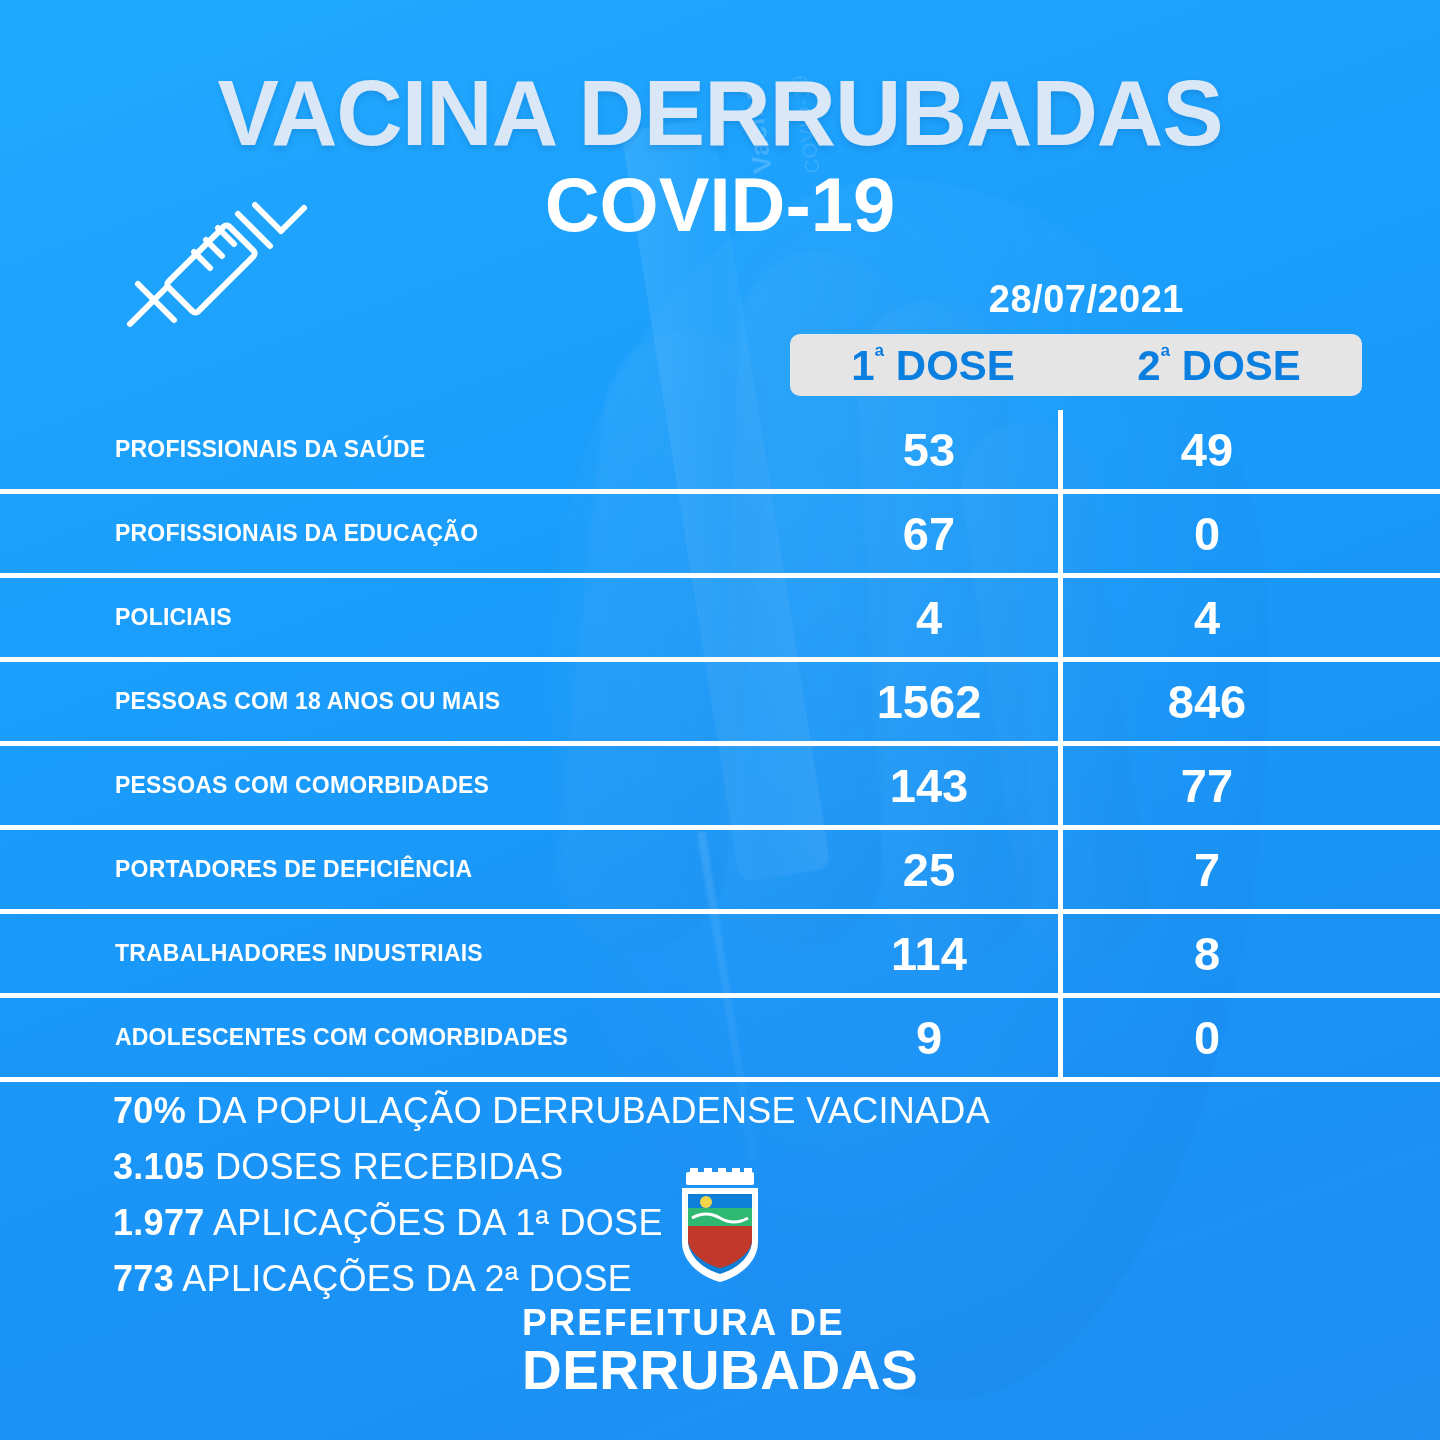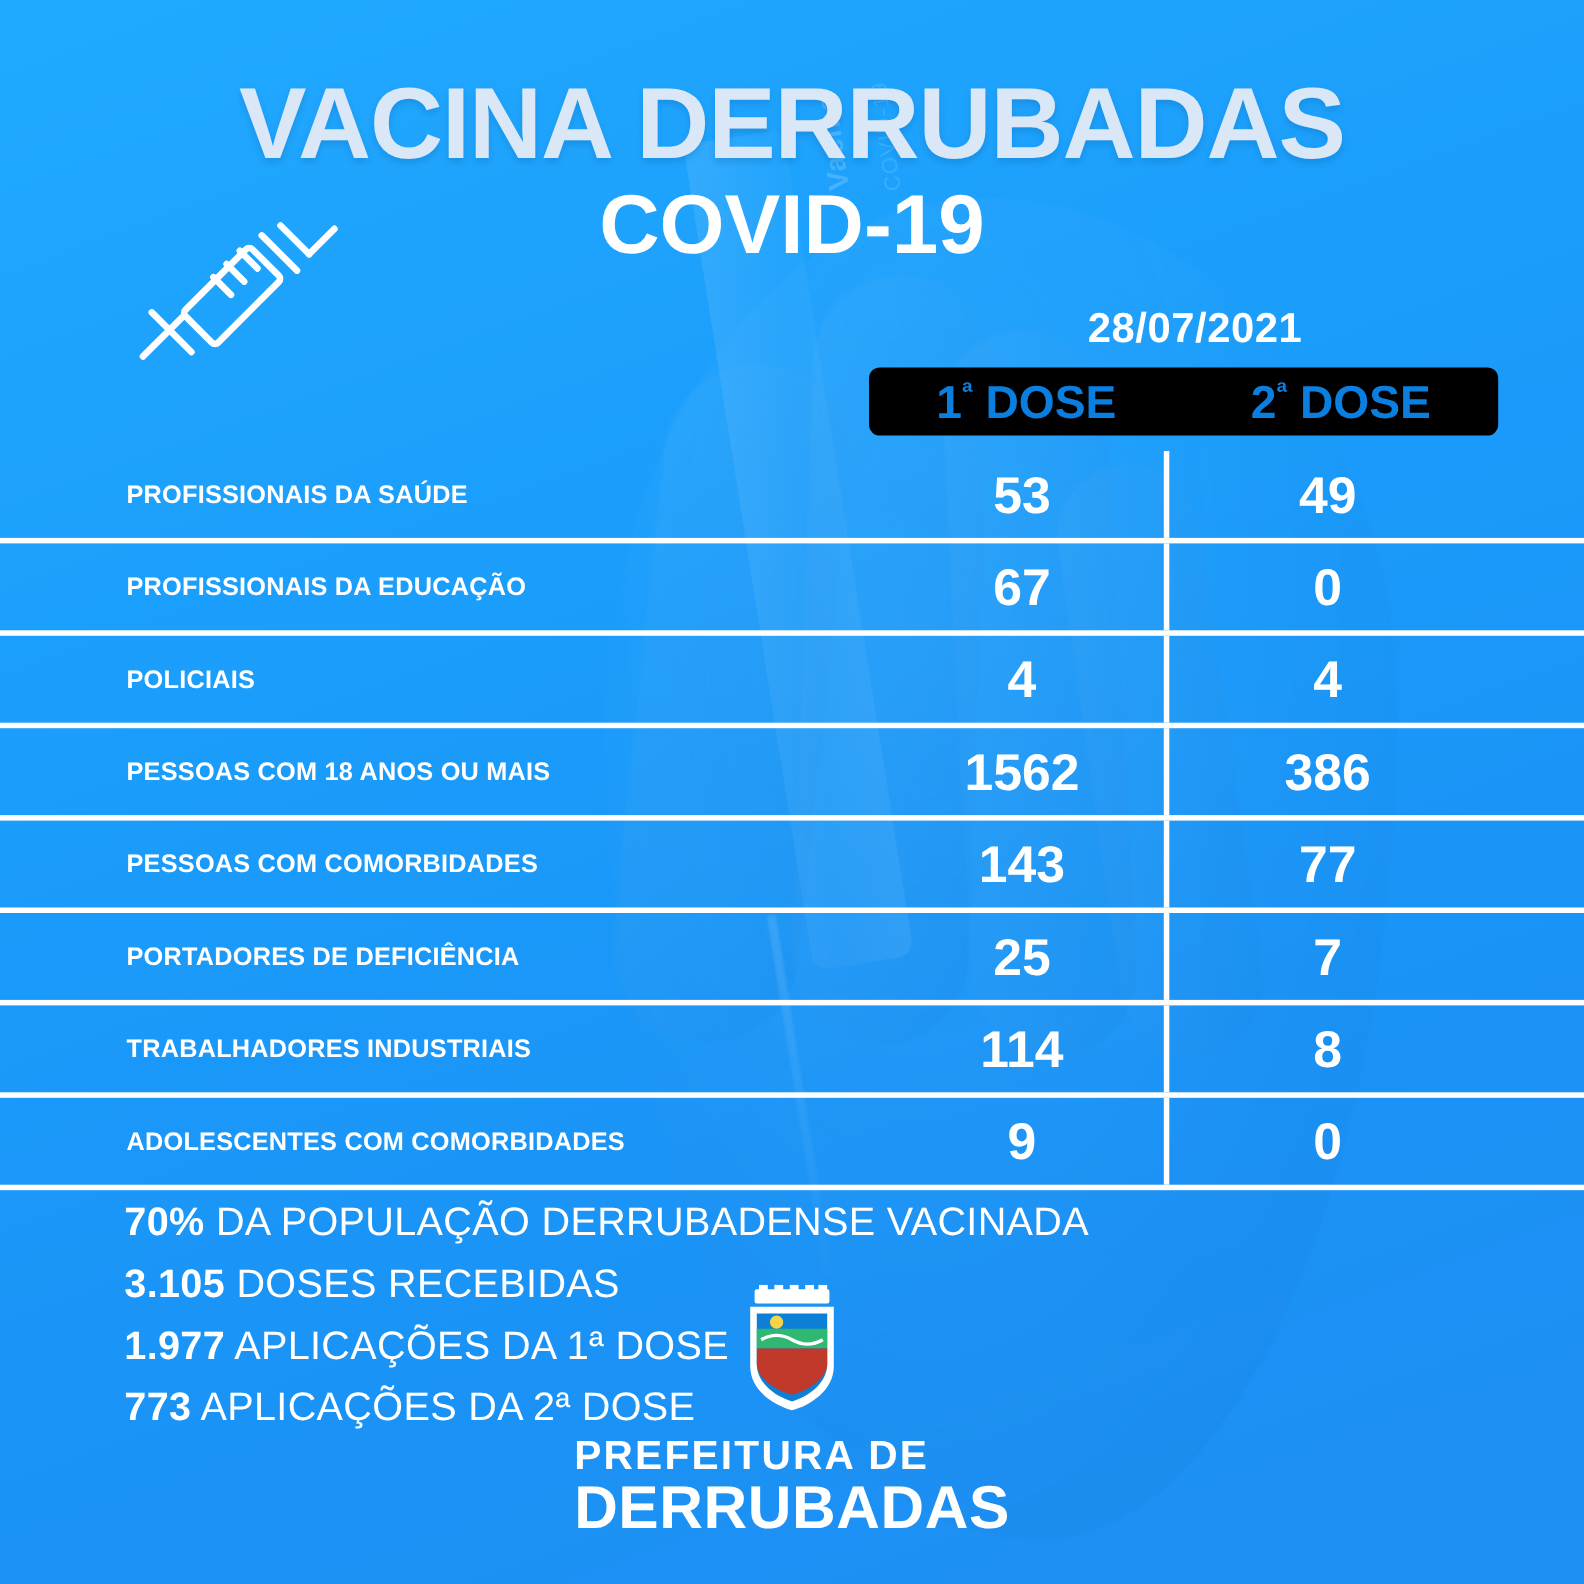--- a/index.html
+++ b/index.html
@@ -148,21 +148,21 @@
     letter-spacing: 0.5px;
   }
 
   
   .dose-header {
     position: absolute;
     left: 790px;
     top: 334px;
     width: 572px;
     height: 62px;
-    background: #000000;
+    background: #e5e5e5;
     border-radius: 10px;
     display: flex;
     align-items: center;
   }
   .dose-header div {
     flex: 1;
     text-align: center;
     color: #0b7fe0;
     font-size: 42px;
     font-weight: bold;
@@ -325,21 +325,21 @@
     <div class="row">
       <div class="label">POLICIAIS</div>
       <div class="v1">4</div>
       <div class="v2">4</div>
       <div class="vsep a"></div>
     </div>
 
     <div class="row">
       <div class="label">PESSOAS COM 18 ANOS OU MAIS</div>
       <div class="v1">1562</div>
-      <div class="v2">386</div>
+      <div class="v2">846</div>
       <div class="vsep a"></div>
     </div>
 
     <div class="row">
       <div class="label">PESSOAS COM COMORBIDADES</div>
       <div class="v1">143</div>
       <div class="v2">77</div>
       <div class="vsep a"></div>
     </div>
 

